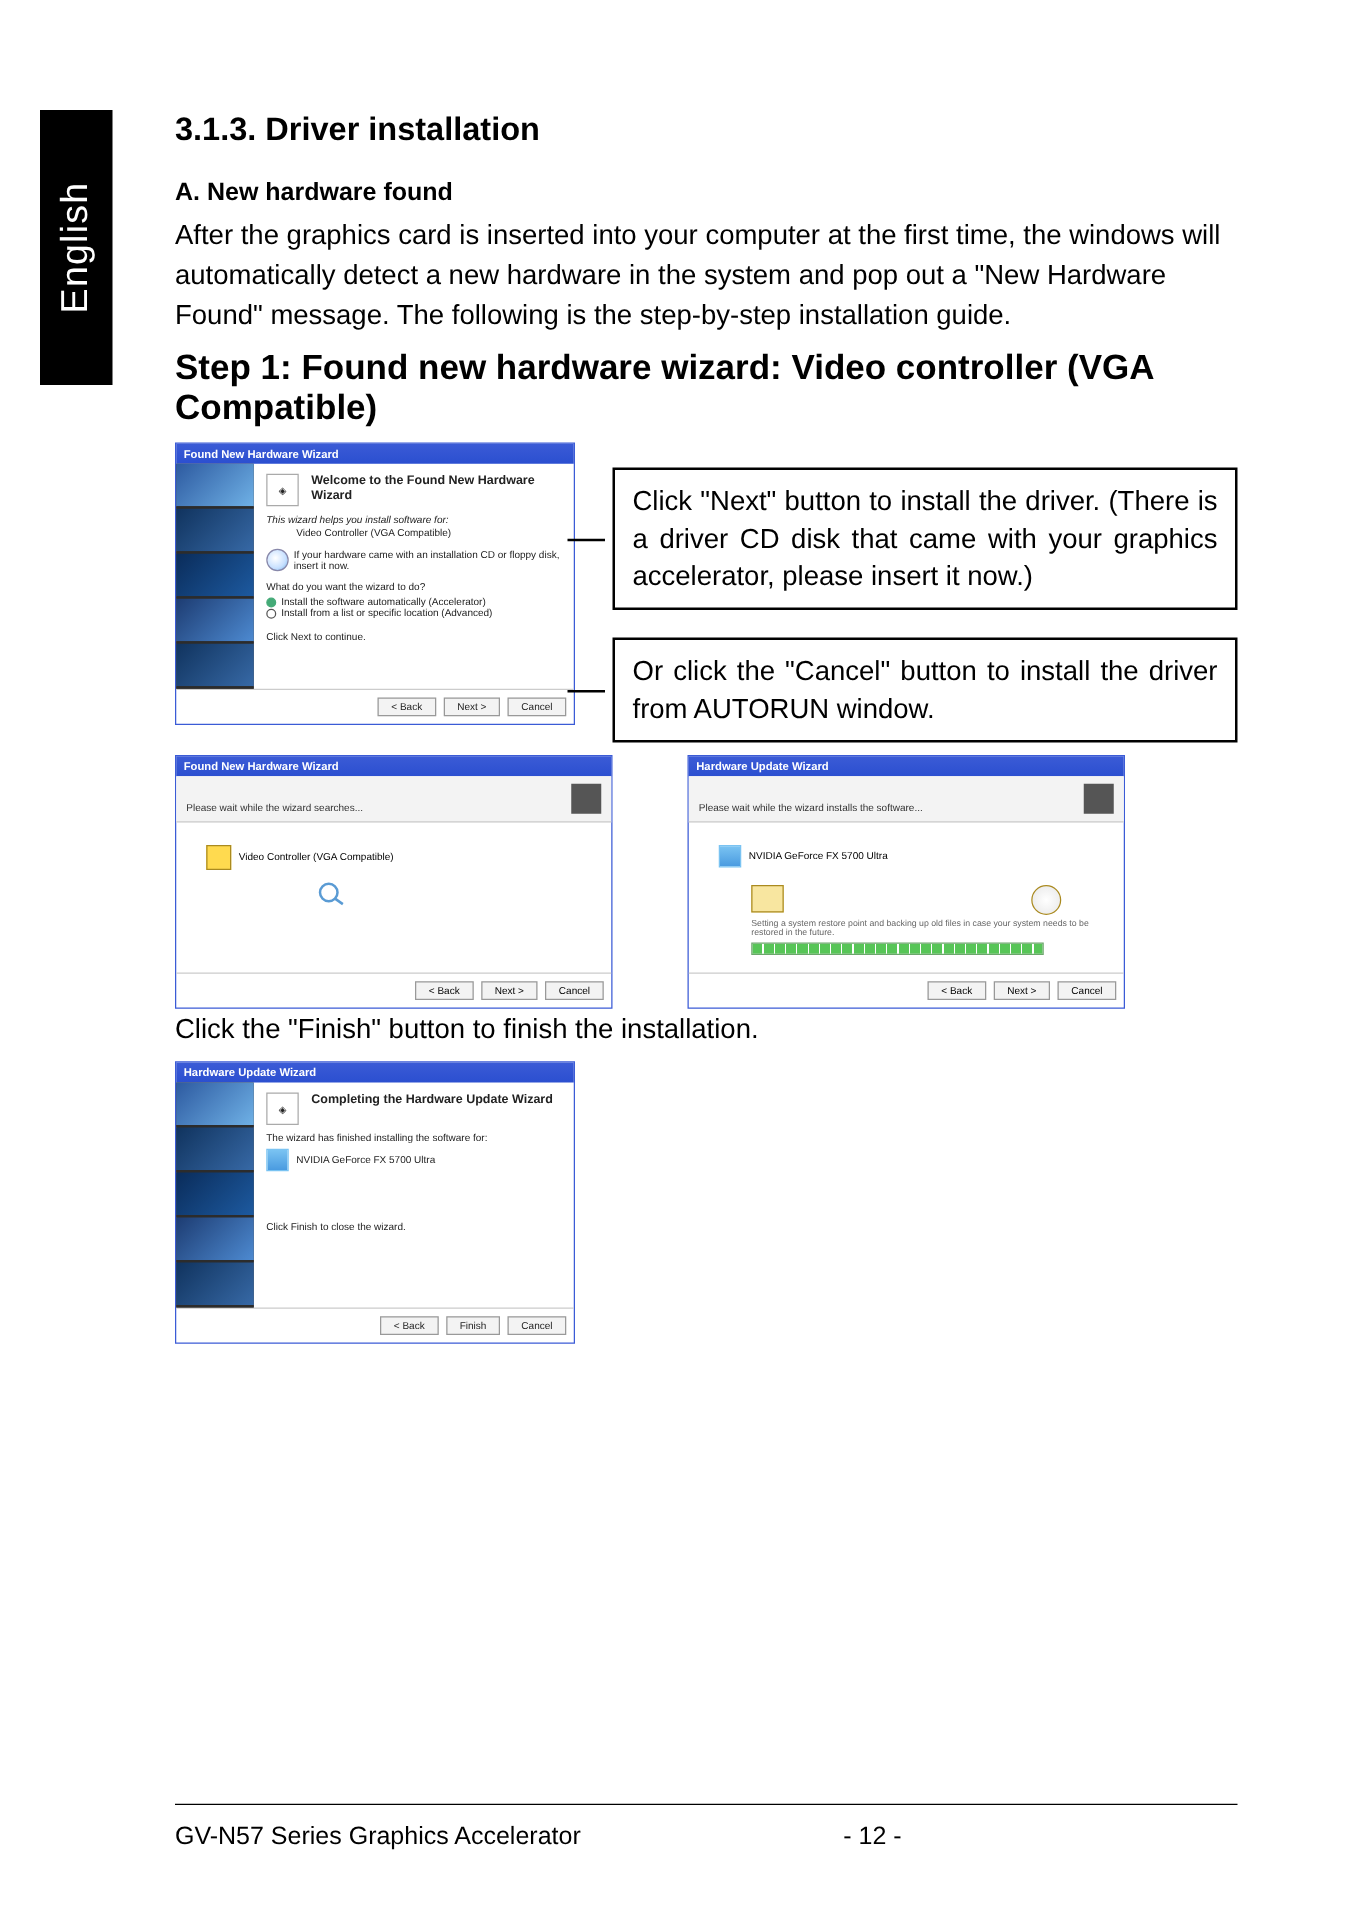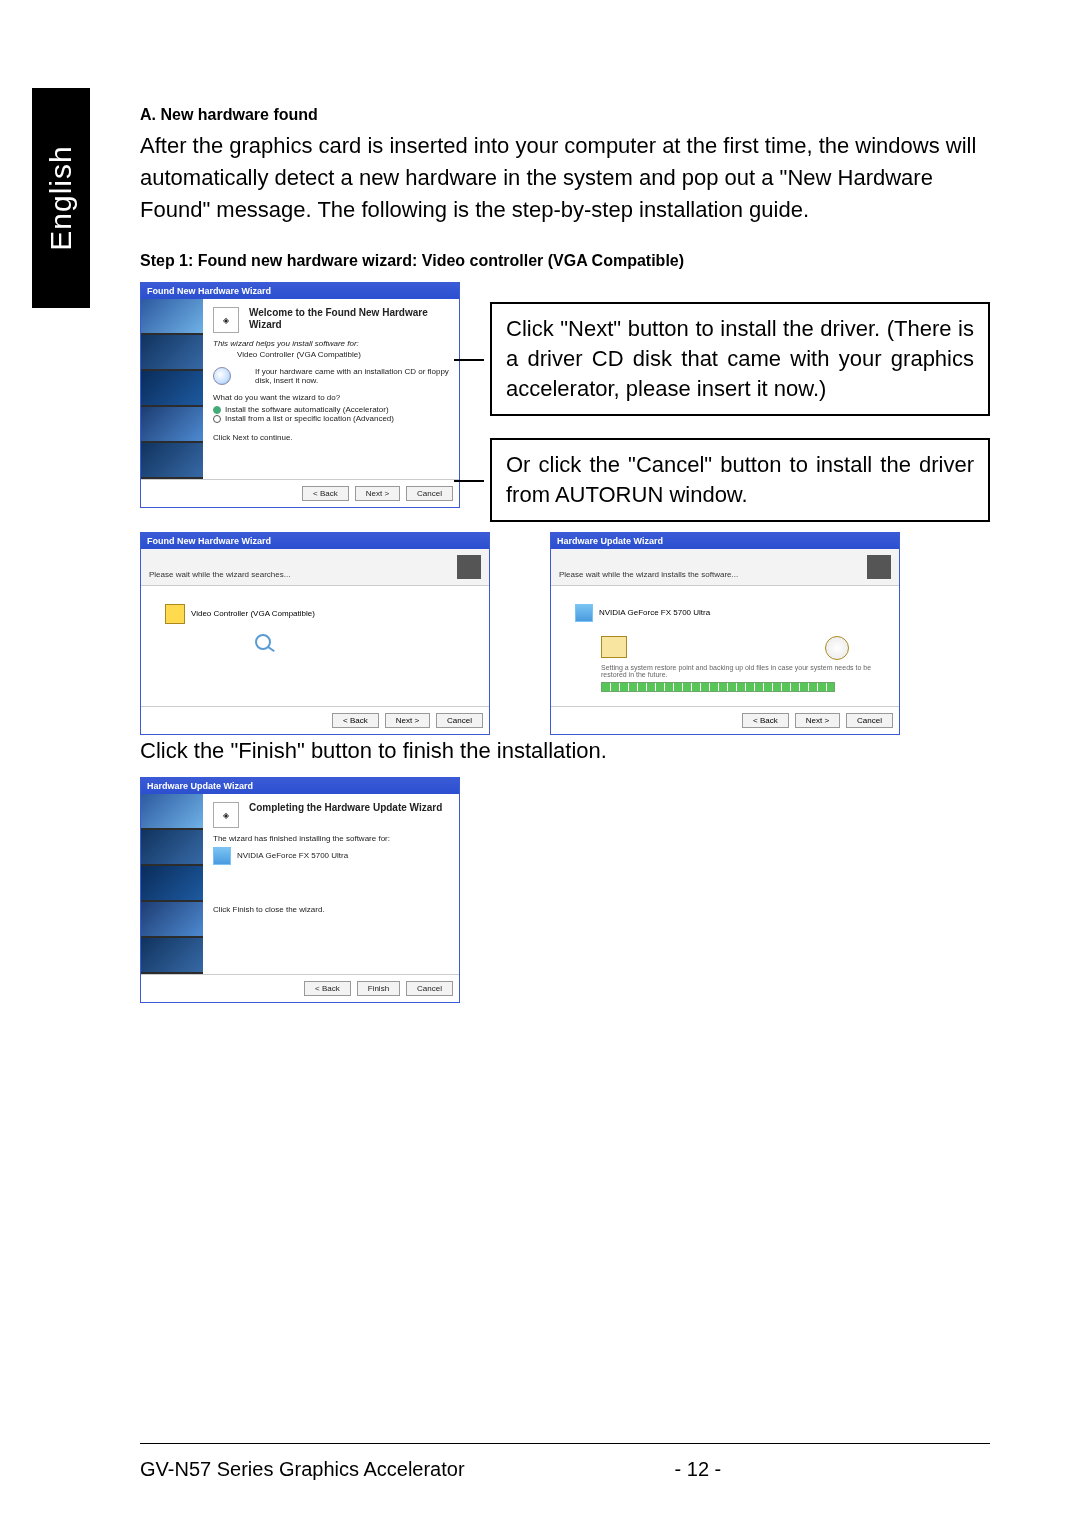--- a/index.html
+++ b/index.html
@@ -1,22 +1,22 @@
 <!DOCTYPE html>
 <html><head>
 <meta charset="utf-8">
 <style>
   * { box-sizing: border-box; margin: 0; padding: 0; }
   body { width: 1080px; height: 1535px; background: #fff; font-family: Arial, Helvetica, sans-serif; color: #000; position: relative; }
   .page { width: 1080px; height: 1535px; position: relative; padding: 88px 90px 40px 140px; }
   .lang-tab { position: absolute; left: 32px; top: 88px; width: 58px; height: 220px; background: #000; color: #fff; display: flex; align-items: center; justify-content: center; }
   .lang-tab span { transform: rotate(-90deg); font-size: 30px; font-family: Arial, sans-serif; letter-spacing: 1px; font-weight: normal; }
   h2 { font-size: 26px; font-weight: bold; margin-bottom: 24px; }
-  h3 { font-size: 16px; font-weight: bold; margin-top: 18px; margin-bottom: 6px; }
-  h4 { font-size: 16px; font-weight: bold; margin-top: 26px; margin-bottom: 6px; }
+  h3 { font-size: 20px; font-weight: bold; margin-top: 18px; margin-bottom: 6px; }
+  h4 { font-size: 28px; font-weight: bold; margin-top: 10px; margin-bottom: 6px; }
   p.body { font-size: 22px; line-height: 32px; font-weight: normal; }
   .row { display: flex; gap: 30px; margin-top: 12px; align-items: flex-start; }
   .wizard { border: 1px solid #3b5bd6; width: 350px; font-family: Tahoma, Arial, sans-serif; font-size: 8px; color: #222; background:#fff; }
   .wizard-titlebar { background: linear-gradient(#3b5bd6,#2b4fd0); color: #fff; font-weight: bold; font-size: 9px; padding: 3px 6px; }
   .wizard-body { display: flex; }
   .wizard-side { width: 80px; background: #2c2c2c; display:flex; flex-direction:column; }
   .side-block { height: 36px; border-bottom:2px solid #2c2c2c; }
   .sa { background: linear-gradient(135deg,#2d5aa0,#6fb1e6);} 
   .sb { background: linear-gradient(135deg,#10335e,#3769a6);} 
   .sc { background: linear-gradient(135deg,#0a2c5a,#1d5aa0);} 
@@ -52,20 +52,21 @@
   .chip-icon { display:inline-block; width:18px; height:18px; background:linear-gradient(#7ac3f2,#4a9be0); border:1px solid #7ac3f2; vertical-align:middle; margin-right:6px;}
 </style>
 </head>
 <body>
 
 <div class="page">
   <div class="lang-tab">
       <span>English</span>
     </div>
 
+  <h2>3.1.3. Driver installation</h2>
 
   <h3>A. New hardware found</h3>
   <p class="body">After the graphics card is inserted into your computer at the first time, the windows will automatically detect a new hardware in the system and pop out a "New Hardware Found" message. The following is the step-by-step installation guide.</p>
 
   <h4>Step 1: Found new hardware wizard: Video controller (VGA Compatible)</h4>
 
   <div class="row">
 
     <div class="wizard" style="width:320px;">
       <div class="wizard-titlebar">Found New Hardware Wizard</div>
@@ -77,21 +78,21 @@
           <div class="side-block sd"></div>
           <div class="side-block sb"></div>
         </div>
         <div class="wizard-main">
           <div style="display:flex; align-items:flex-start; gap:4px;">
             <span class="wz-logo">◈</span>
             <span class="wz-title">Welcome to the Found New Hardware Wizard</span>
           </div>
           <div style="margin-top:6px;font-style:italic;">This wizard helps you install software for:</div>
           <div style="margin:2px 0 8px 24px;">Video Controller (VGA Compatible)</div>
-          <div style="display:flex; gap:20px; margin-bottom:8px;">
+          <div style="display:flex; gap:0; margin-bottom:8px;">
               <span class="disc-icon"></span>
               <span style="flex:1;">If your hardware came with an installation CD or floppy disk, insert it now.</span>
             </div>
           <div>What do you want the wizard to do?</div>
           <div style="margin-top:3px;"><span class="radio sel"></span><span>Install the software automatically (Accelerator)</span></div>
           <div><span class="radio"></span><span>Install from a list or specific location (Advanced)</span></div>
           <div style="margin-top:10px;">Click Next to continue.</div>
         </div>
       </div>
       <div class="btnrow">

